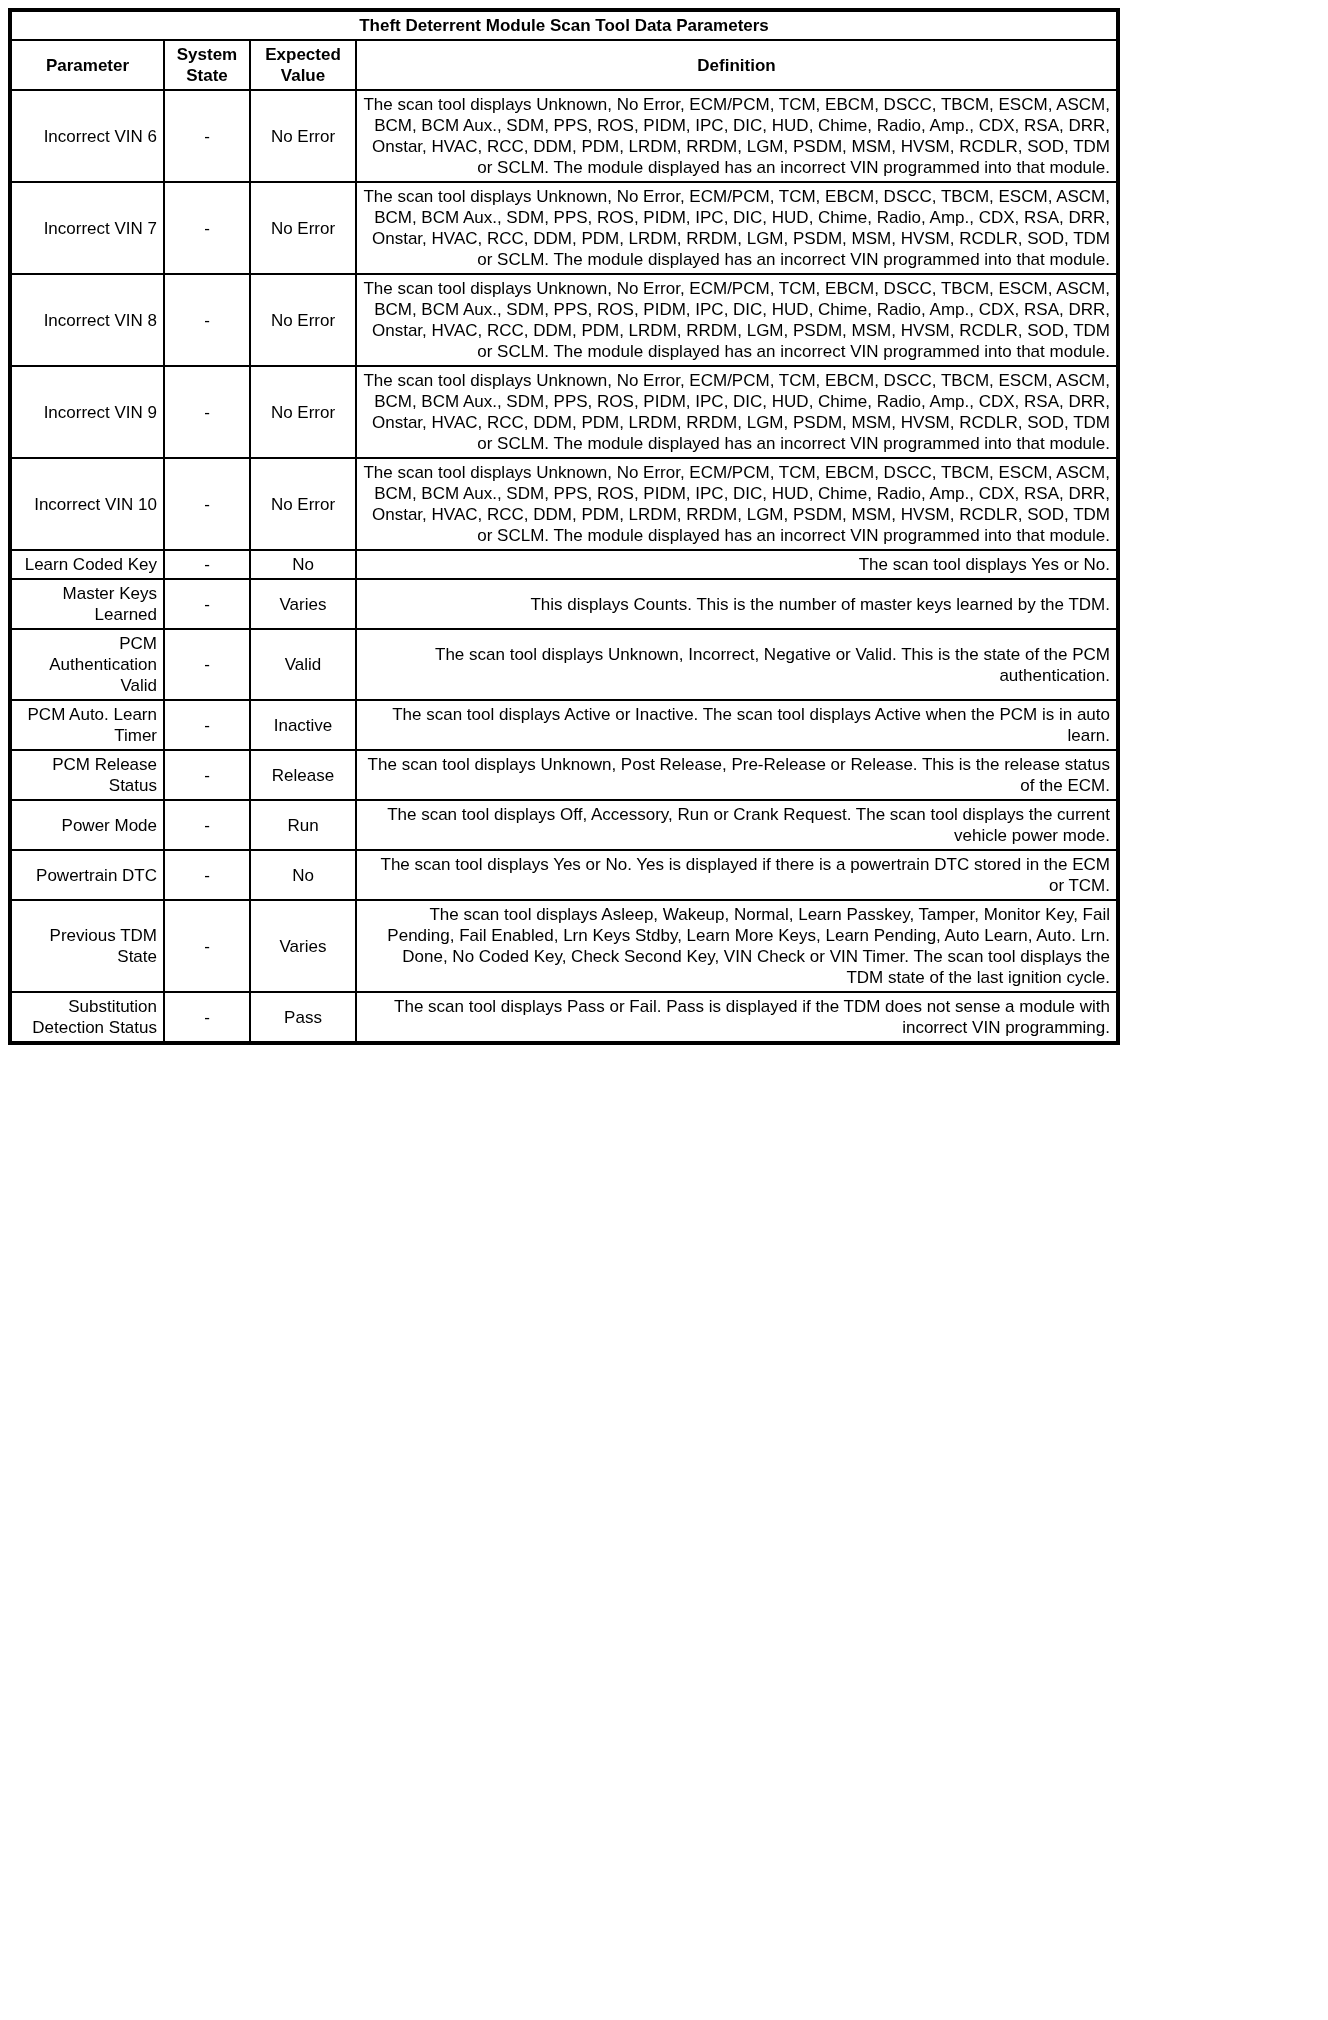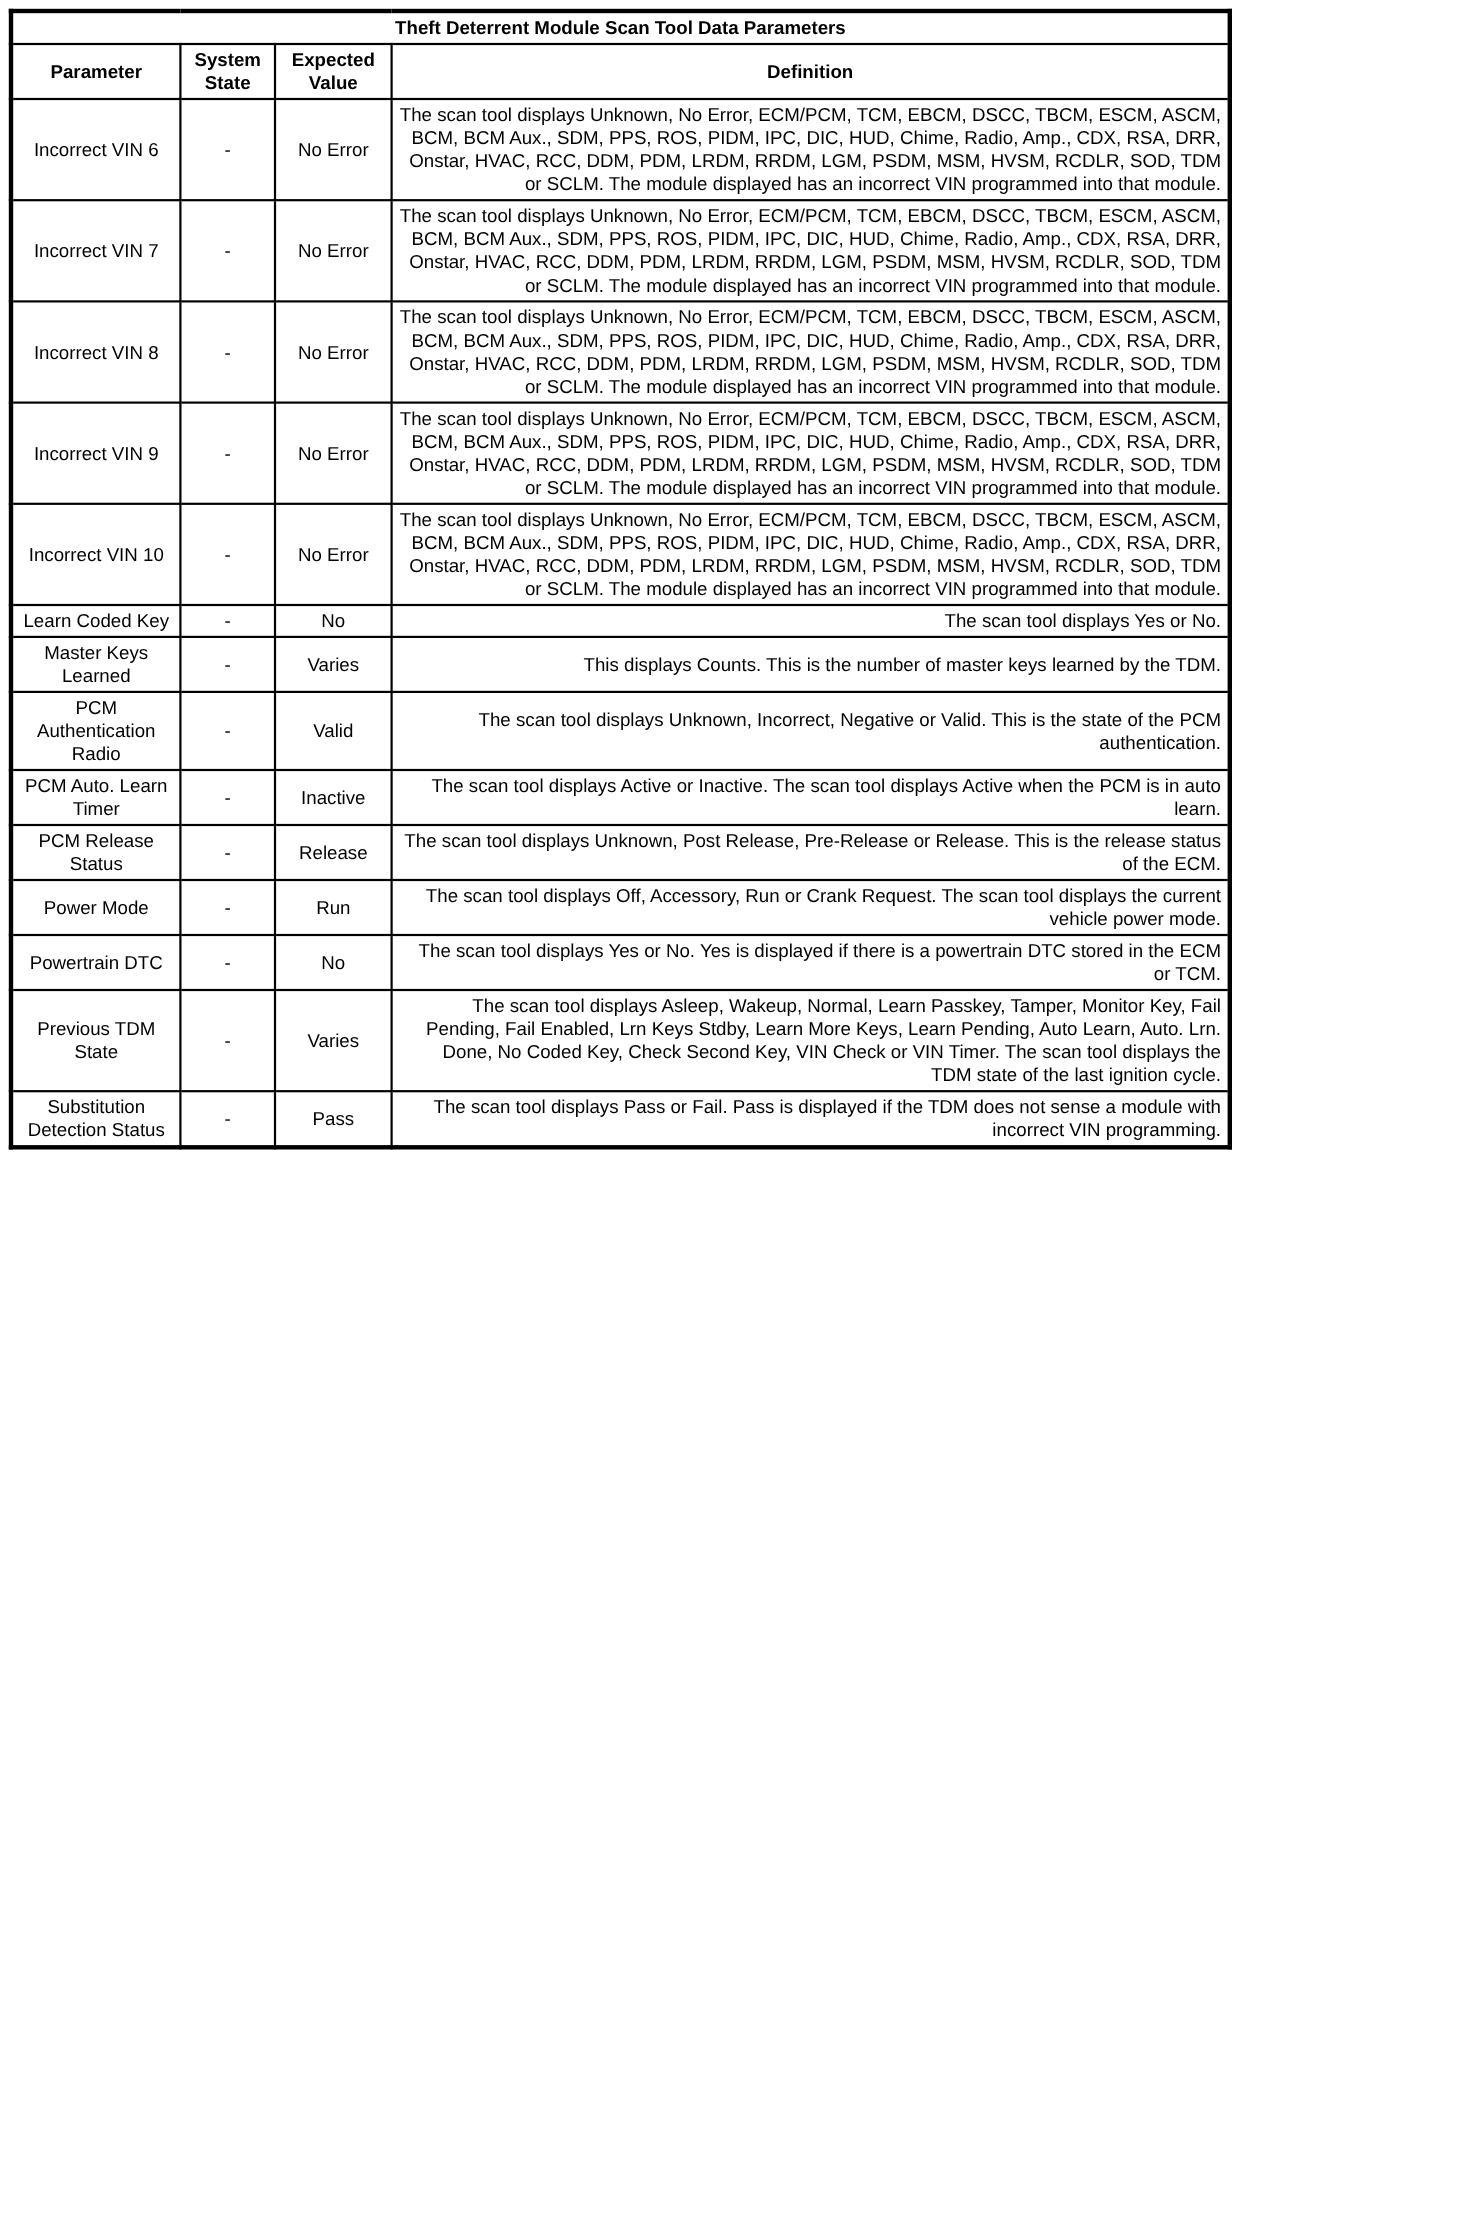--- a/index.html
+++ b/index.html
@@ -37,21 +37,21 @@
     font-size: 18px;
     padding: 6px 4px;
   }
   th.col-header {
     text-align: center;
     vertical-align: middle;
     font-weight: bold;
     padding: 4px 2px;
   }
   td.cell-param {
-    text-align: center;
+    text-align: right;
     vertical-align: middle;
   }
   td.cell-state,
   td.cell-value {
     text-align: center;
     vertical-align: middle;
   }
   td.cell-def {
     text-align: right;
     vertical-align: middle;
@@ -116,21 +116,21 @@
           <td class="cell-value">No</td>
           <td class="cell-def">The scan tool displays Yes or No.</td>
         </tr>
         <tr>
           <td class="cell-param">Master Keys Learned</td>
           <td class="cell-state">-</td>
           <td class="cell-value">Varies</td>
           <td class="cell-def">This displays Counts. This is the number of master keys learned by the TDM.</td>
         </tr>
         <tr>
-          <td class="cell-param">PCM Authentication Radio</td>
+          <td class="cell-param">PCM Authentication Valid</td>
           <td class="cell-state">-</td>
           <td class="cell-value">Valid</td>
           <td class="cell-def">The scan tool displays Unknown, Incorrect, Negative or Valid. This is the state of the PCM authentication.</td>
         </tr>
         <tr>
           <td class="cell-param">PCM Auto. Learn Timer</td>
           <td class="cell-state">-</td>
           <td class="cell-value">Inactive</td>
           <td class="cell-def">The scan tool displays Active or Inactive. The scan tool displays Active when the PCM is in auto learn.</td>
         </tr>

